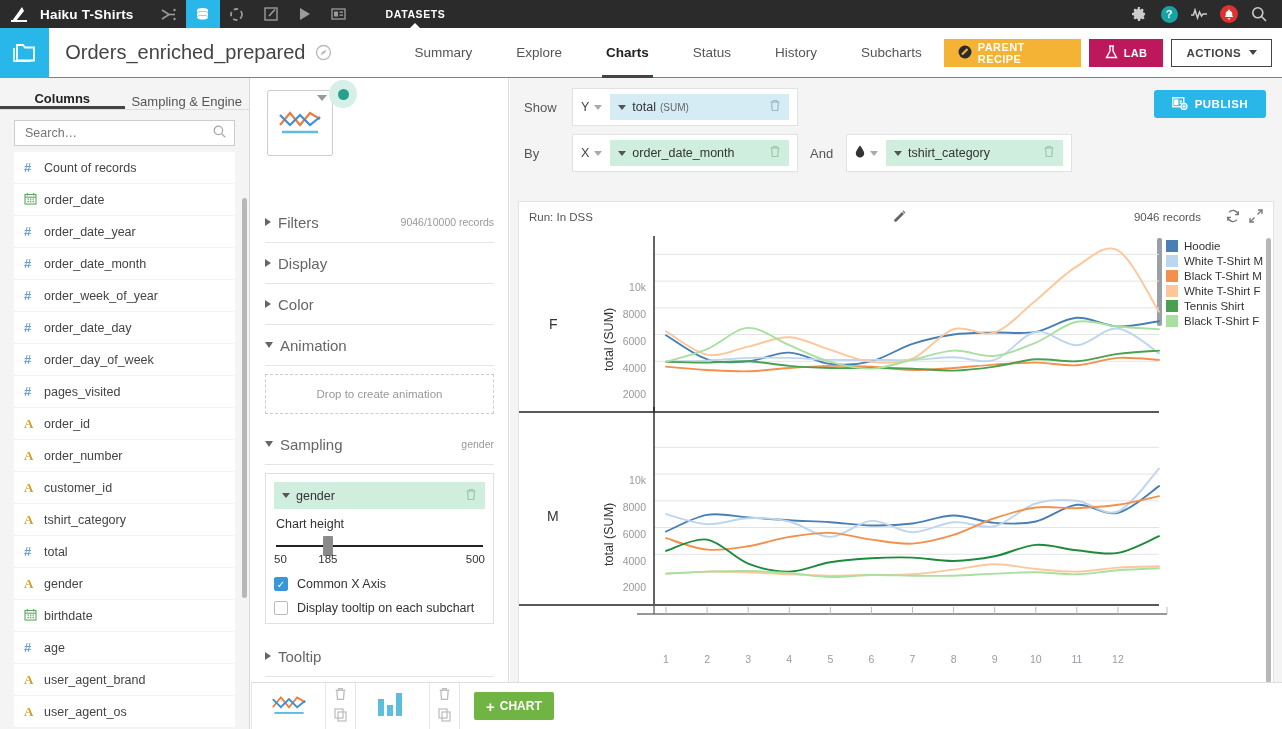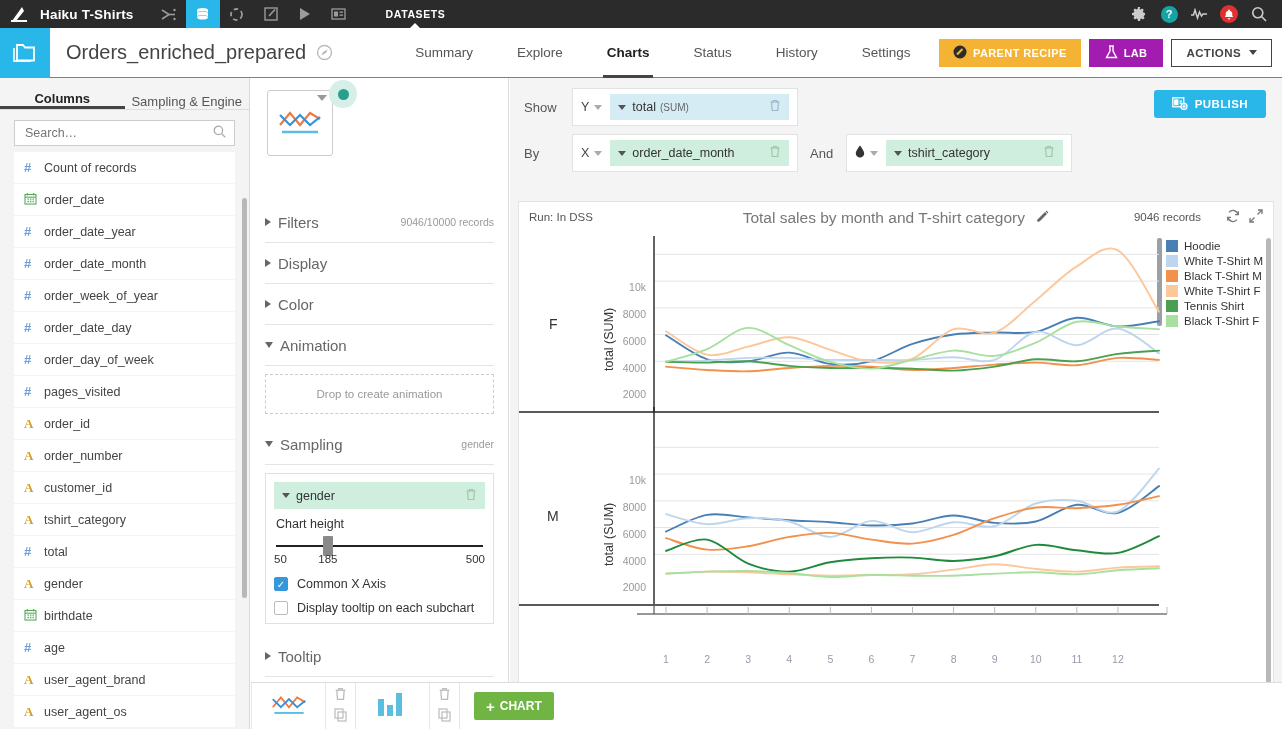--- a/index.html
+++ b/index.html
@@ -71,21 +71,21 @@
     content: ""; position: absolute; left: 18px; right: 18px; bottom: 0;
     height: 3px; background: #444;
   }
   .header-right { margin-left: auto; display: flex; align-items: center; padding-right: 10px; gap: 8px; }
   .btn-parent {
     background: #f5b335; color: #fff; font-size: 11px; font-weight: bold;
     padding: 0 14px; height: 28px; display: flex; align-items: center; gap: 6px;
     letter-spacing: .4px; cursor: pointer;
   }
   .btn-lab {
-    background: #a21caf; color: #fff; font-size: 11px; font-weight: bold;
+    background: #be185d; color: #fff; font-size: 11px; font-weight: bold;
     padding: 0 16px; height: 28px; display: flex; align-items: center; gap: 6px;
     letter-spacing: .4px; cursor: pointer;
   }
   .btn-actions {
     background: #fff; color: #444; font-size: 11.5px; font-weight: bold;
     padding: 0 14px; height: 28px; display: flex; align-items: center; gap: 8px;
     border: 1px solid #444; letter-spacing: .4px; cursor: pointer;
   }
 
   
@@ -393,21 +393,21 @@
         <path d="M11.5 5.5 L7 8 L5.5 11.5 L10 9 Z" fill="#bbb" stroke="none"></path>
       </svg>
   </div>
 
   <div class="header-tabs">
     <div class="htab">Summary</div>
     <div class="htab">Explore</div>
     <div class="htab active">Charts</div>
     <div class="htab">Status</div>
     <div class="htab">History</div>
-    <div class="htab">Settings</div>
+    <div class="htab">Subcharts</div>
   </div>
 
   <div class="header-right">
     <div class="btn-parent">
       <span>
         <svg width="14" height="14" viewBox="0 0 14 14">
             <circle cx="7" cy="7" r="6.5" fill="#2b2b2b"></circle>
             <path d="M4 9.5 L9.5 4" stroke="#f5b335" stroke-width="2.2"></path>
           </svg>
       </span>
@@ -687,21 +687,20 @@
           </svg>
       </span>
       <span>PUBLISH</span>
     </div>
   </div>
 
   <div class="chartcard">
     <div class="chart-topbar">
       <div class="run-label">Run: In DSS</div>
       <div class="chart-title">
-        <span>Total sales by month and T-shirt category</span>
         <span class="title-pencil">
           <svg width="13" height="13" viewBox="0 0 13 13" fill="#666">
               <path d="M1 10 L1.8 12 L3.8 11.2 L11 4 L9 2 Z"></path>
               <path d="M9.6 1.4 L11.6 3.4 L12.4 2.6 L10.4 .6 Z"></path>
             </svg>
         </span>
       </div>
       <div class="chart-rec">9046 records</div>
       <div class="chart-icons">
         <span>

